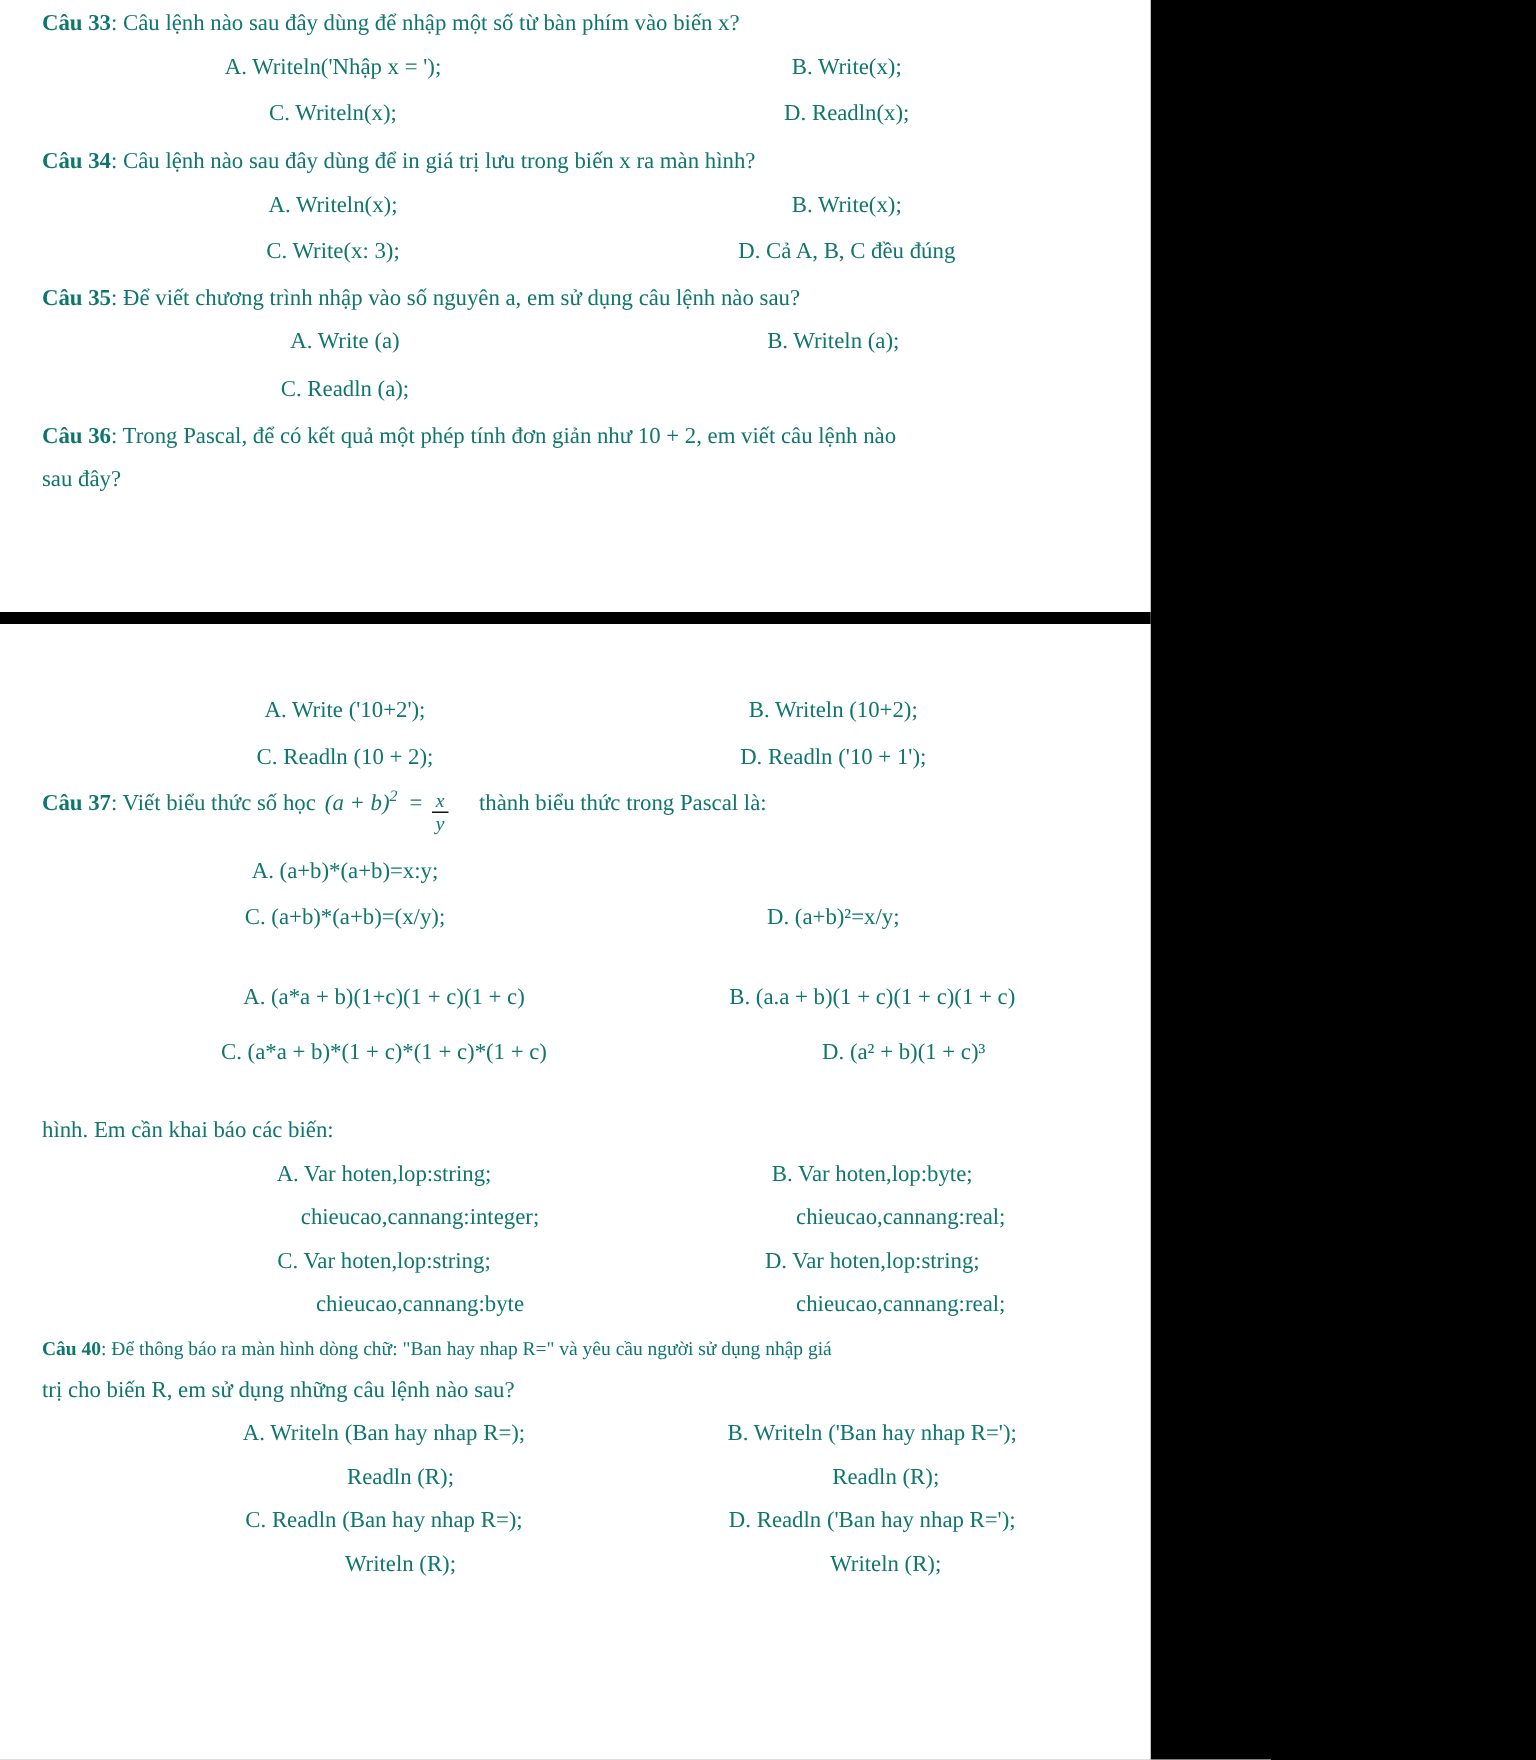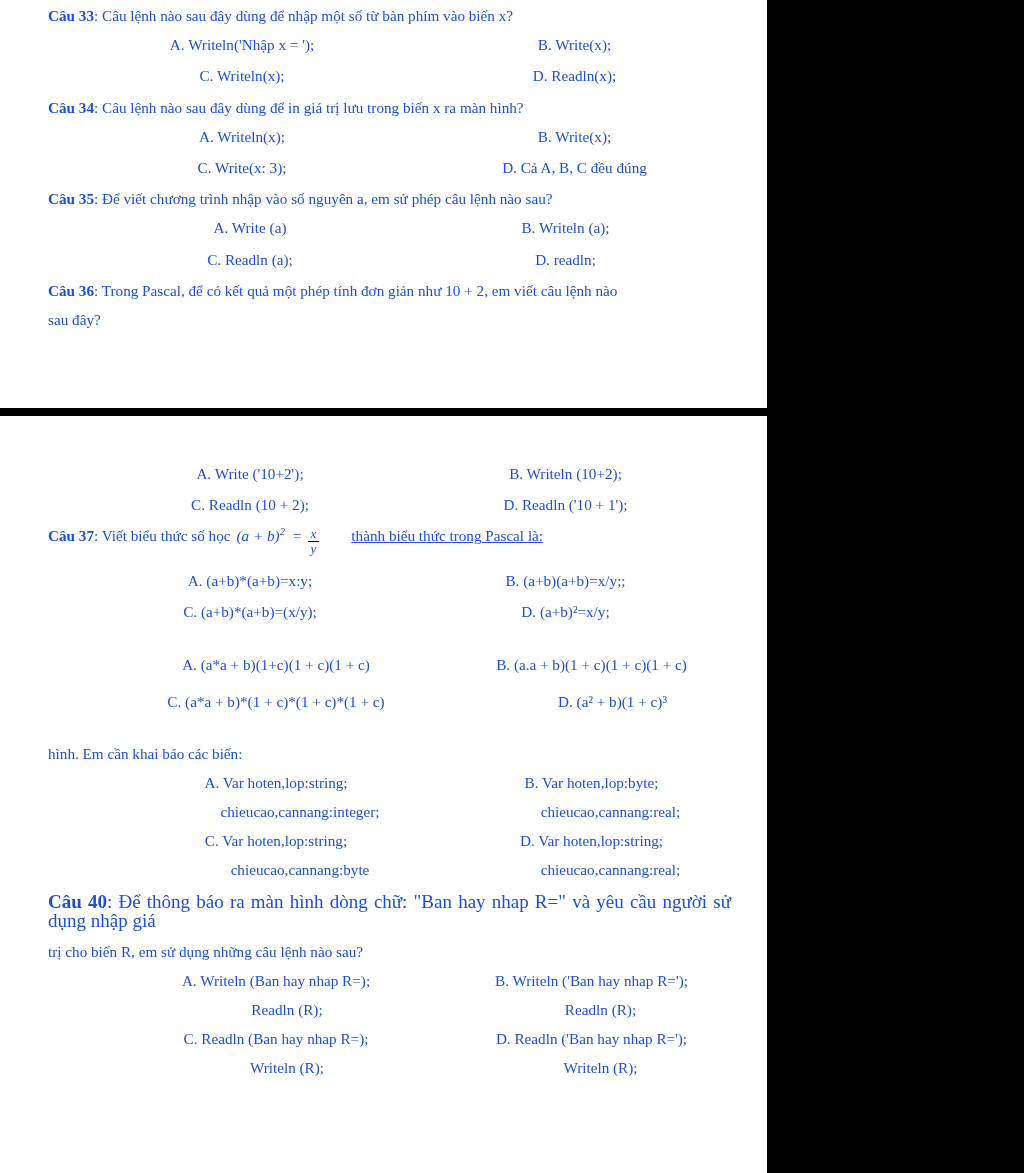--- a/index.html
+++ b/index.html
@@ -28,24 +28,24 @@
   .sheet-gap {
     position: absolute;
     left: 0; top: 408px;
     width: 767px; height: 8px;
     background: #000000;
   }
   .sheet-bottom { top: 416px; height: 757px; }
 
   .content {
     position: relative;
-    padding: 0 36px 0 48px;
+    padding: 0 36px 0 28px;
     font-size: 15.2px;
     line-height: 1.0;
-    color: #1d4ed8;
+    color: #0f766e;
   }
   .q {
     margin: 0;
     text-align: justify;
     text-justify: inter-word;
   }
   .q b { font-weight: bold; }
   .row {
     display: flex;
     width: 100%;
@@ -142,42 +142,38 @@
         </div>
         <div class="col-r opt">
           <span>D.</span>
           <span>Cả A, B, C đều đúng</span>
         </div>
       </div>
 
       <div class="sp-16"></div>
 
       <div class="q qline">
-        <b>Câu 35</b><span>: Để viết chương trình nhập vào số nguyên a,  em sử phép câu lệnh nào sau?</span>
+        <b>Câu 35</b><span>: Để viết chương trình nhập vào số nguyên a,  em sử dụng câu lệnh nào sau?</span>
       </div>
       <div class="sp-14"></div>
       <div class="row indent-b">
         <div class="col-l3 opt">
           <span>A.</span>
           <span>Write (a)</span>
         </div>
         <div class="col-r opt">
           <span>B.</span>
           <span>Writeln (a);</span>
         </div>
       </div>
       <div class="sp-16"></div>
       <div class="row indent-b">
         <div class="col-l3 opt">
           <span>C.</span>
           <span>Readln (a);</span>
-        </div>
-        <div class="col-r opt">
-          <span>D.</span>
-          <span>readln;</span>
         </div>
       </div>
 
       <div class="sp-16"></div>
 
       <div class="q qline">
         <b>Câu 36</b><span>: Trong Pascal, để có kết quả một phép tính đơn giản như 10 + 2, em viết câu lệnh nào</span>
       </div>
       <div class="sp-14"></div>
       <div class="q qline">sau đây?</div>
@@ -216,31 +212,27 @@
 
       <div class="q qline" style="display:flex;flex-wrap:wrap;">
         <b>Câu 37</b>
           <span>: Viết biểu thức số học</span>
         <span class="mathvar" style="margin-left:6px;"><span>(a + b)</span><sup>2</sup></span>
         <span style="margin-left:8px;">=</span>
         <span class="frac">
           <span class="num">x</span>
           <span class="den">y</span>
         </span>
-        <span style="margin-left:26px;text-decoration:underline;">thành biểu thức trong Pascal là:</span>
+        <span style="margin-left:14px;">thành biểu thức trong Pascal là:</span>
       </div>
       <div class="sp-16"></div>
       <div class="row indent-b">
         <div class="col-l3 opt">
           <span>A.</span>
           <span>(a+b)*(a+b)=x:y;</span>
-        </div>
-        <div class="col-r opt">
-          <span>B.</span>
-          <span>(a+b)(a+b)=x/y;;</span>
         </div>
       </div>
       <div class="sp-16"></div>
       <div class="row indent-b">
         <div class="col-l3 opt">
           <span>C.</span>
           <span>(a+b)*(a+b)=(x/y);</span>
         </div>
         <div class="col-r opt">
           <span>D.</span>
@@ -305,21 +297,21 @@
         </div>
       </div>
       <div class="sp-14"></div>
       <div class="row indent-b">
         <div class="col-l opt" style="padding-left:48px;">chieucao,cannang:byte</div>
         <div class="col-r opt" style="padding-left:38px;">chieucao,cannang:real;</div>
       </div>
 
       <div class="sp-14"></div>
 
-      <div class="q qline" style="font-size:19px;">
+      <div class="q qline" style="font-size:13px;">
         <b>Câu 40</b><span>: Để thông báo ra màn hình dòng chữ: "Ban hay nhap R=" và yêu cầu người sử dụng nhập giá</span>
       </div>
       <div class="sp-14"></div>
       <div class="q qline">trị cho biến R, em sử dụng những câu lệnh nào sau?</div>
       <div class="sp-14"></div>
       <div class="row indent-b">
         <div class="col-l opt">
           <span>A.</span>
           <span>Writeln (Ban hay nhap R=);</span>
         </div>

